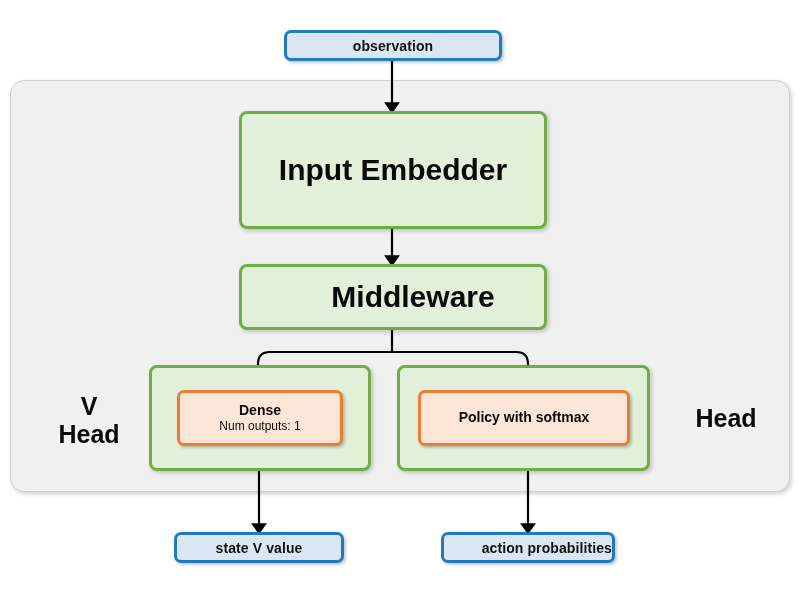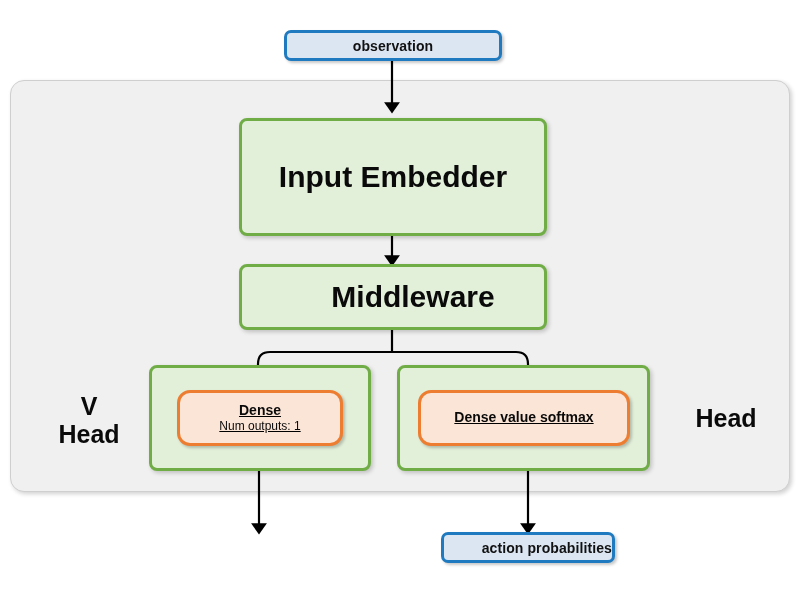--- a/index.html
+++ b/index.html
@@ -87,25 +87,24 @@
     border: 3px solid #70ad47;
     border-radius: 8px;
     box-shadow: 2px 2px 4px rgba(0,0,0,0.20);
     z-index: 2;
   }
 
   
   .box-layer {
     background: #fbe5d6;
     border: 3px solid #ed7d31;
-    border-radius: 13px;
+    border-radius: 7px;
     box-shadow: 2px 2px 3px rgba(0,0,0,0.22);
     z-index: 4;
     padding: 2px 6px;
-    text-decoration: underline;
   }
   .box-layer .lbl-title {
     font-size: 14px;
     font-weight: bold;
     color: #0a0a0a;
     line-height: 1.25;
   }
   .box-layer .lbl-sub {
     font-size: 12px;
     font-weight: normal;
@@ -152,21 +151,21 @@
 
     <line x1="259" y1="452" x2="259" y2="528" stroke="#000000" stroke-width="2.2" marker-end="url(#arrowhead)"></line>
 
     <line x1="528" y1="452" x2="528" y2="528" stroke="#000000" stroke-width="2.2" marker-end="url(#arrowhead)"></line>
   </svg>
 
   <div class="box box-io" style="left:284px; top:30px; width:218px; height:31px;">
     <span class="lbl">observation</span>
   </div>
 
-  <div class="box box-module" style="left:239px; top:111px; width:308px; height:118px;margin-top:7px;">
+  <div class="box box-module" style="left:239px; top:111px; width:308px; height:118px;">
     <span class="lbl">Input Embedder</span>
   </div>
 
   <div class="box box-module" style="left:239px; top:264px; width:308px; height:66px;padding-left:40px;">
     <span class="lbl">Middleware</span>
   </div>
 
   <div class="head-group" style="left:149px; top:365px; width:222px; height:106px;"></div>
 
   <div class="head-caption" style="left:34px; top:385px; width:110px; height:70px;">
@@ -179,21 +178,24 @@
     <span class="lbl-sub">Num outputs: 1</span>
   </div>
 
   <div class="head-group" style="left:397px; top:365px; width:253px; height:106px;"></div>
 
   <div class="head-caption" style="left:662px; top:382px; width:128px; height:72px;">
     <span>Head</span>
   </div>
 
   <div class="box box-layer" style="left:418px; top:390px; width:212px; height:56px;">
-    <span class="lbl-title">Dense value softmax</span>
-  </div>
-
+    <span class="lbl-title">Policy with softmax</span>
+  </div>
+
+  <div class="box box-io" style="left:174px; top:532px; width:170px; height:31px;">
+    <span class="lbl">state V value</span>
+  </div>
 
   <div class="box box-io" style="left:441px; top:532px; width:174px; height:31px;align-items:flex-end;">
     <span class="lbl">action probabilities</span>
   </div>
 
 </div>
 
 </body></html>

